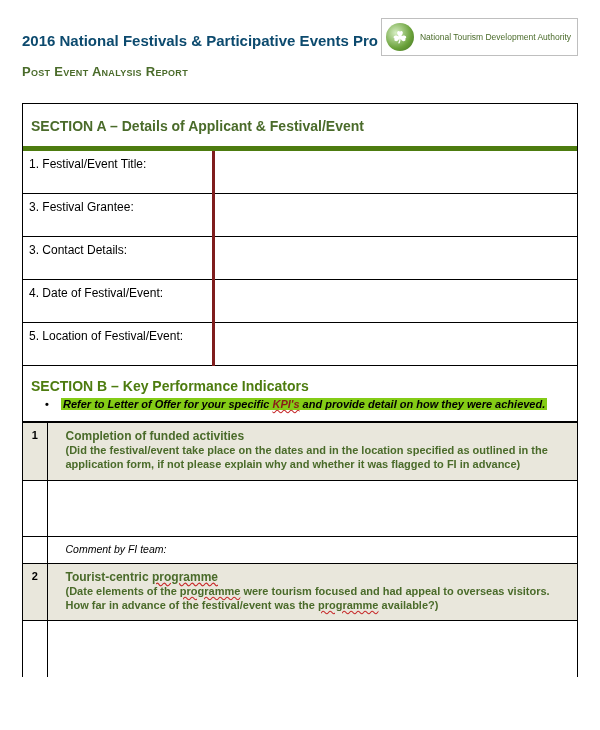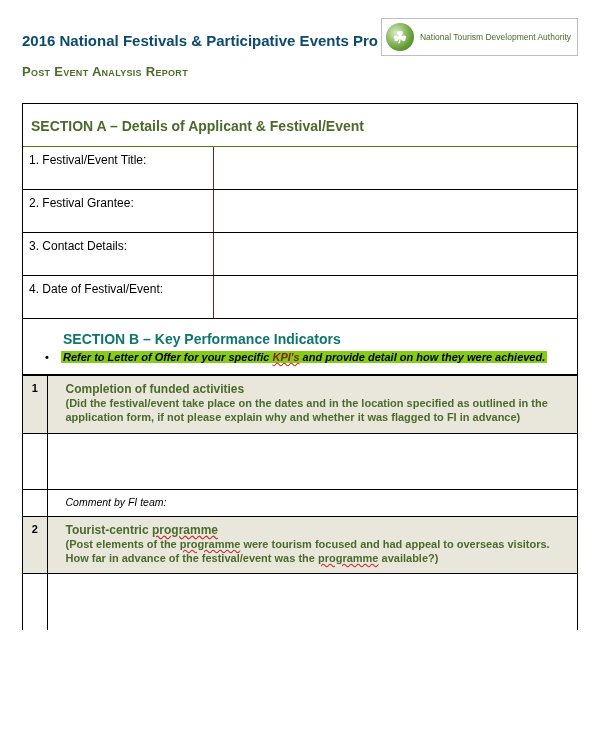--- a/index.html
+++ b/index.html
@@ -60,45 +60,44 @@
   }
   .outer-frame {
     border: 1px solid #000;
     border-bottom: none;
   }
   .section-head {
     color: #4a6b2a;
     font-weight: bold;
     font-size: 14px;
     padding: 14px 8px 12px 8px;
-    border-bottom: 1px solid #4d7c0f;
+    border-bottom: 5px solid #4d7c0f;
   }
   table.form-table {
     width: 100%;
     border-collapse: collapse;
     font-size: 12px;
   }
   table.form-table td {
     border-bottom: 1px solid #000;
     padding: 6px 6px 22px 6px;
     vertical-align: top;
   }
   table.form-table td.label-cell {
-    border-right: 1px solid #7f1d1d;
+    border-right: 3px solid #7f1d1d;
     width: 190px;
   }
   .section-b-block {
     border-bottom: 1px solid #000;
   }
   .section-b-head {
-    color: #0f766e;
+    color: #4d7c0f;
     font-weight: bold;
     font-size: 14px;
     padding: 12px 8px 4px 8px;
-    margin-left: 32px;
   }
   .bullets {
     padding: 0 8px 8px 22px;
     font-size: 11px;
   }
   .bullets .row {
     position: relative;
     padding-left: 16px;
     margin-bottom: 3px;
     font-style: italic;
@@ -185,29 +184,33 @@
 
     <div class="section-head">SECTION A – Details of Applicant &amp; Festival/Event</div>
 
     <table class="form-table">
       <tbody>
           <tr>
         <td class="label-cell">1. Festival/Event Title:</td>
         <td></td>
       </tr>
       <tr>
-        <td class="label-cell">2. Festival Grantee:</td>
+        <td class="label-cell">3. Festival Grantee:</td>
         <td></td>
       </tr>
       <tr>
         <td class="label-cell">3. Contact Details:</td>
         <td></td>
       </tr>
       <tr>
         <td class="label-cell">4. Date of Festival/Event:</td>
+        <td></td>
+      </tr>
+      <tr>
+        <td class="label-cell">5. Location of Festival/Event:</td>
         <td></td>
       </tr>
     </tbody>
       </table>
 
     <div class="section-b-block">
       <div class="section-b-head">SECTION B – Key Performance Indicators</div>
       <div class="bullets">
         <div class="row">
           <span class="hl"><span>Refer to Letter of Offer for your specific </span><span class="kpi-underline">KPI's</span><span> and provide detail on how they were achieved.</span></span>
@@ -232,21 +235,21 @@
         <td class="numcell"></td>
         <td class="body">Comment by FI team:</td>
       </tr>
       <tr class="kpi-row-shade">
         <td class="numcell">2</td>
         <td class="body">
           <div class="kpi-title">
             <span>Tourist-centric </span><span class="prog-underline">programme</span>
           </div>
           <div class="kpi-desc">
-            <span>(Post elements of the </span><span class="prog-underline">programme</span><span> were tourism focused and had appeal to overseas visitors. How far in advance of the festival/event was the </span><span class="prog-underline">programme</span><span> available?)</span>
+            <span>(Date elements of the </span><span class="prog-underline">programme</span><span> were tourism focused and had appeal to overseas visitors. How far in advance of the festival/event was the </span><span class="prog-underline">programme</span><span> available?)</span>
           </div>
         </td>
       </tr>
       <tr class="kpi-answer">
         <td class="numcell" style="border-bottom:none"></td>
         <td class="body" style="border-bottom:none"></td>
       </tr>
     </tbody>
       </table>
 

